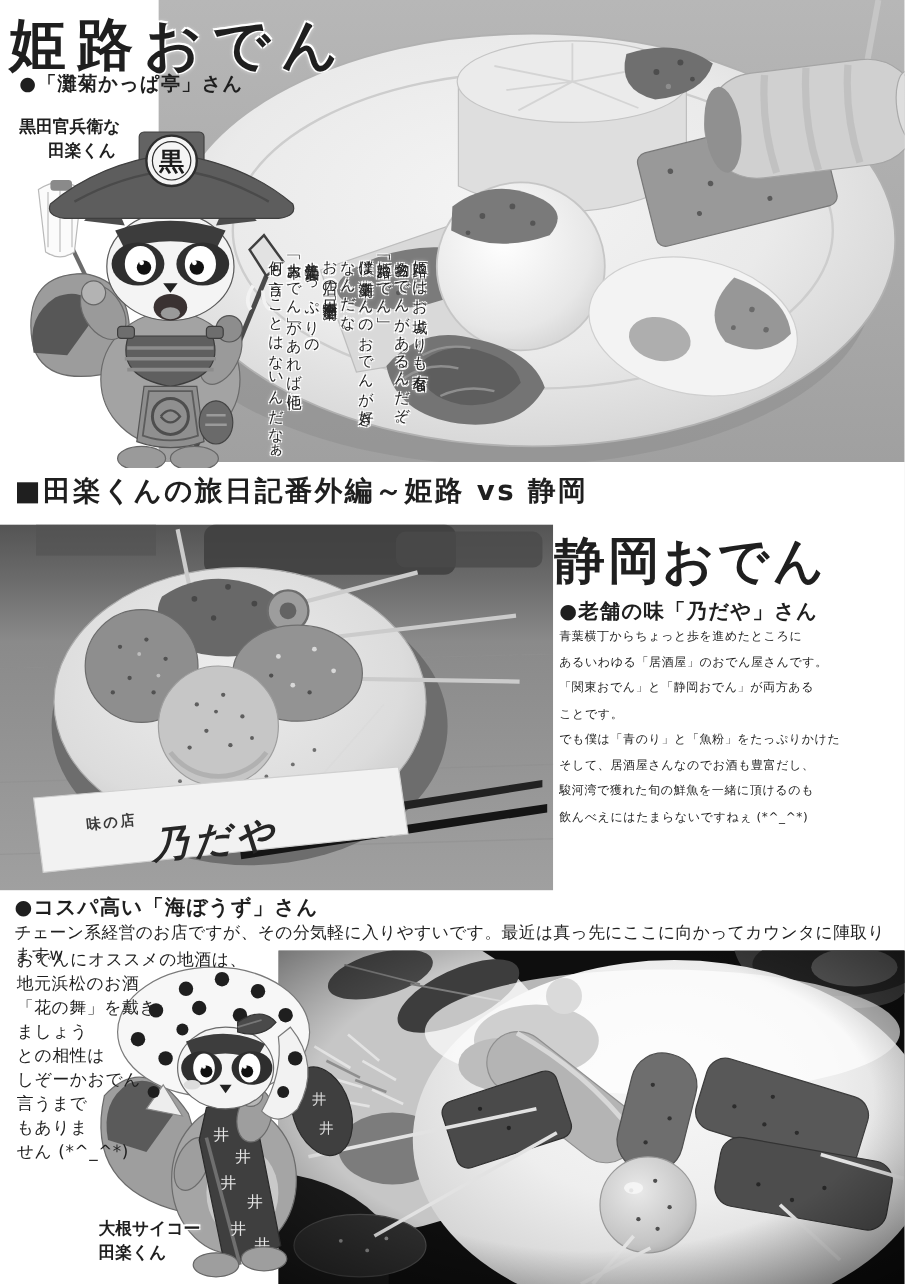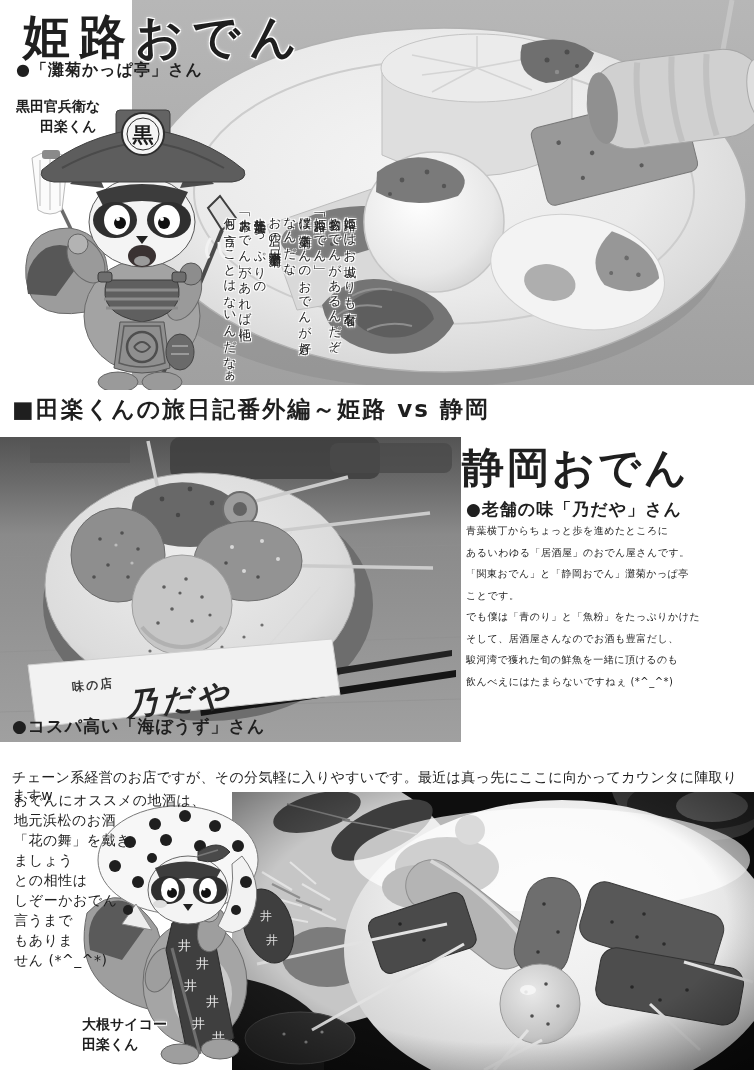--- a/index.html
+++ b/index.html
@@ -3,21 +3,21 @@
 <meta charset="utf-8">
 <style>
   html,body{margin:0;padding:0;background:#e9e9e9}
   .page{
     position:relative;width:754px;height:1070px;background:#ffffff;
     overflow:hidden;margin:0 auto;
     font-family:"DejaVu Sans","Liberation Sans",sans-serif;color:#1f1f1f;
   }
   .abs{position:absolute}
   .halo{text-shadow:-1px -1px 0 #fff,1px -1px 0 #fff,-1px 1px 0 #fff,1px 1px 0 #fff,0 0 4px #fff}
-  .h-title{left:23px;top:6px;font-size:47px;font-weight:bold;letter-spacing:9px;z-index:6}
+  .h-title{left:8px;top:6px;font-size:47px;font-weight:bold;letter-spacing:9px;z-index:6}
   .shop-heading{font-size:16px;font-weight:bold;letter-spacing:1px;z-index:6}
   .cap{font-size:14px;font-weight:bold;line-height:20px;z-index:6}
   .vtext{
     left:222px;top:208px;width:136px;height:192px;z-index:6;
     writing-mode:vertical-rl;text-orientation:upright;
     font-size:12.5px;line-height:15px;letter-spacing:1px;color:#222;
   }
   .sec-heading{left:12px;top:394px;font-size:23px;font-weight:bold;letter-spacing:2px;z-index:6}
   .s-title{left:462px;top:440px;font-size:42px;font-weight:bold;letter-spacing:3px;z-index:6}
   .b-heading{font-size:17px;font-weight:bold;letter-spacing:1px;z-index:6}
@@ -298,29 +298,29 @@
     <polygon points="28,228 332,202 340,258 36,290" fill="#f2f2f2" stroke="#cfcfcf"></polygon>
   </svg>
   <div class="abs sleeve-small">味の店</div>
   <div class="abs sleeve-large">乃だや</div>
 
   <div class="abs s-title">静岡おでん</div>
   <div class="abs b-heading" style="left:466px;top:498px">●老舗の味「乃だや」さん</div>
   <div class="abs b-lines" style="left:466px;top:520px;width:285px">
     <div>青葉横丁からちょっと歩を進めたところに</div>
     <div>あるいわゆる「居酒屋」のおでん屋さんです。</div>
-    <div>「関東おでん」と「静岡おでん」灘菊かっぱ亭</div>
+    <div>「関東おでん」と「静岡おでん」が両方ある</div>
     <div>ことです。</div>
     <div>でも僕は「青のり」と「魚粉」をたっぷりかけた</div>
     <div>そして、居酒屋さんなのでお酒も豊富だし、</div>
     <div>駿河湾で獲れた旬の鮮魚を一緒に頂けるのも</div>
     <div>飲んべえにはたまらないですねぇ (*^_^*)</div>
   </div>
 
-  <div class="abs b-heading" style="left:12px;top:715px">●コスパ高い「海ぼうず」さん</div>
+  <div class="abs b-heading" style="left:12px;top:745px">●コスパ高い「海ぼうず」さん</div>
   <div class="abs intro" style="left:12px;top:769px;width:740px">チェーン系経営のお店ですが、その分気軽に入りやすいです。最近は真っ先にここに向かってカウンタに陣取りますw</div>
   <div class="abs u-lines" style="left:14px;top:790px;width:215px">
     <div>おでんにオススメの地酒は、</div>
     <div>地元浜松のお酒</div>
     <div>「花の舞」を戴き</div>
     <div>ましょう</div>
     <div>との相性は</div>
     <div>しぞーかおでん</div>
     <div>言うまで</div>
     <div>もありま</div>

